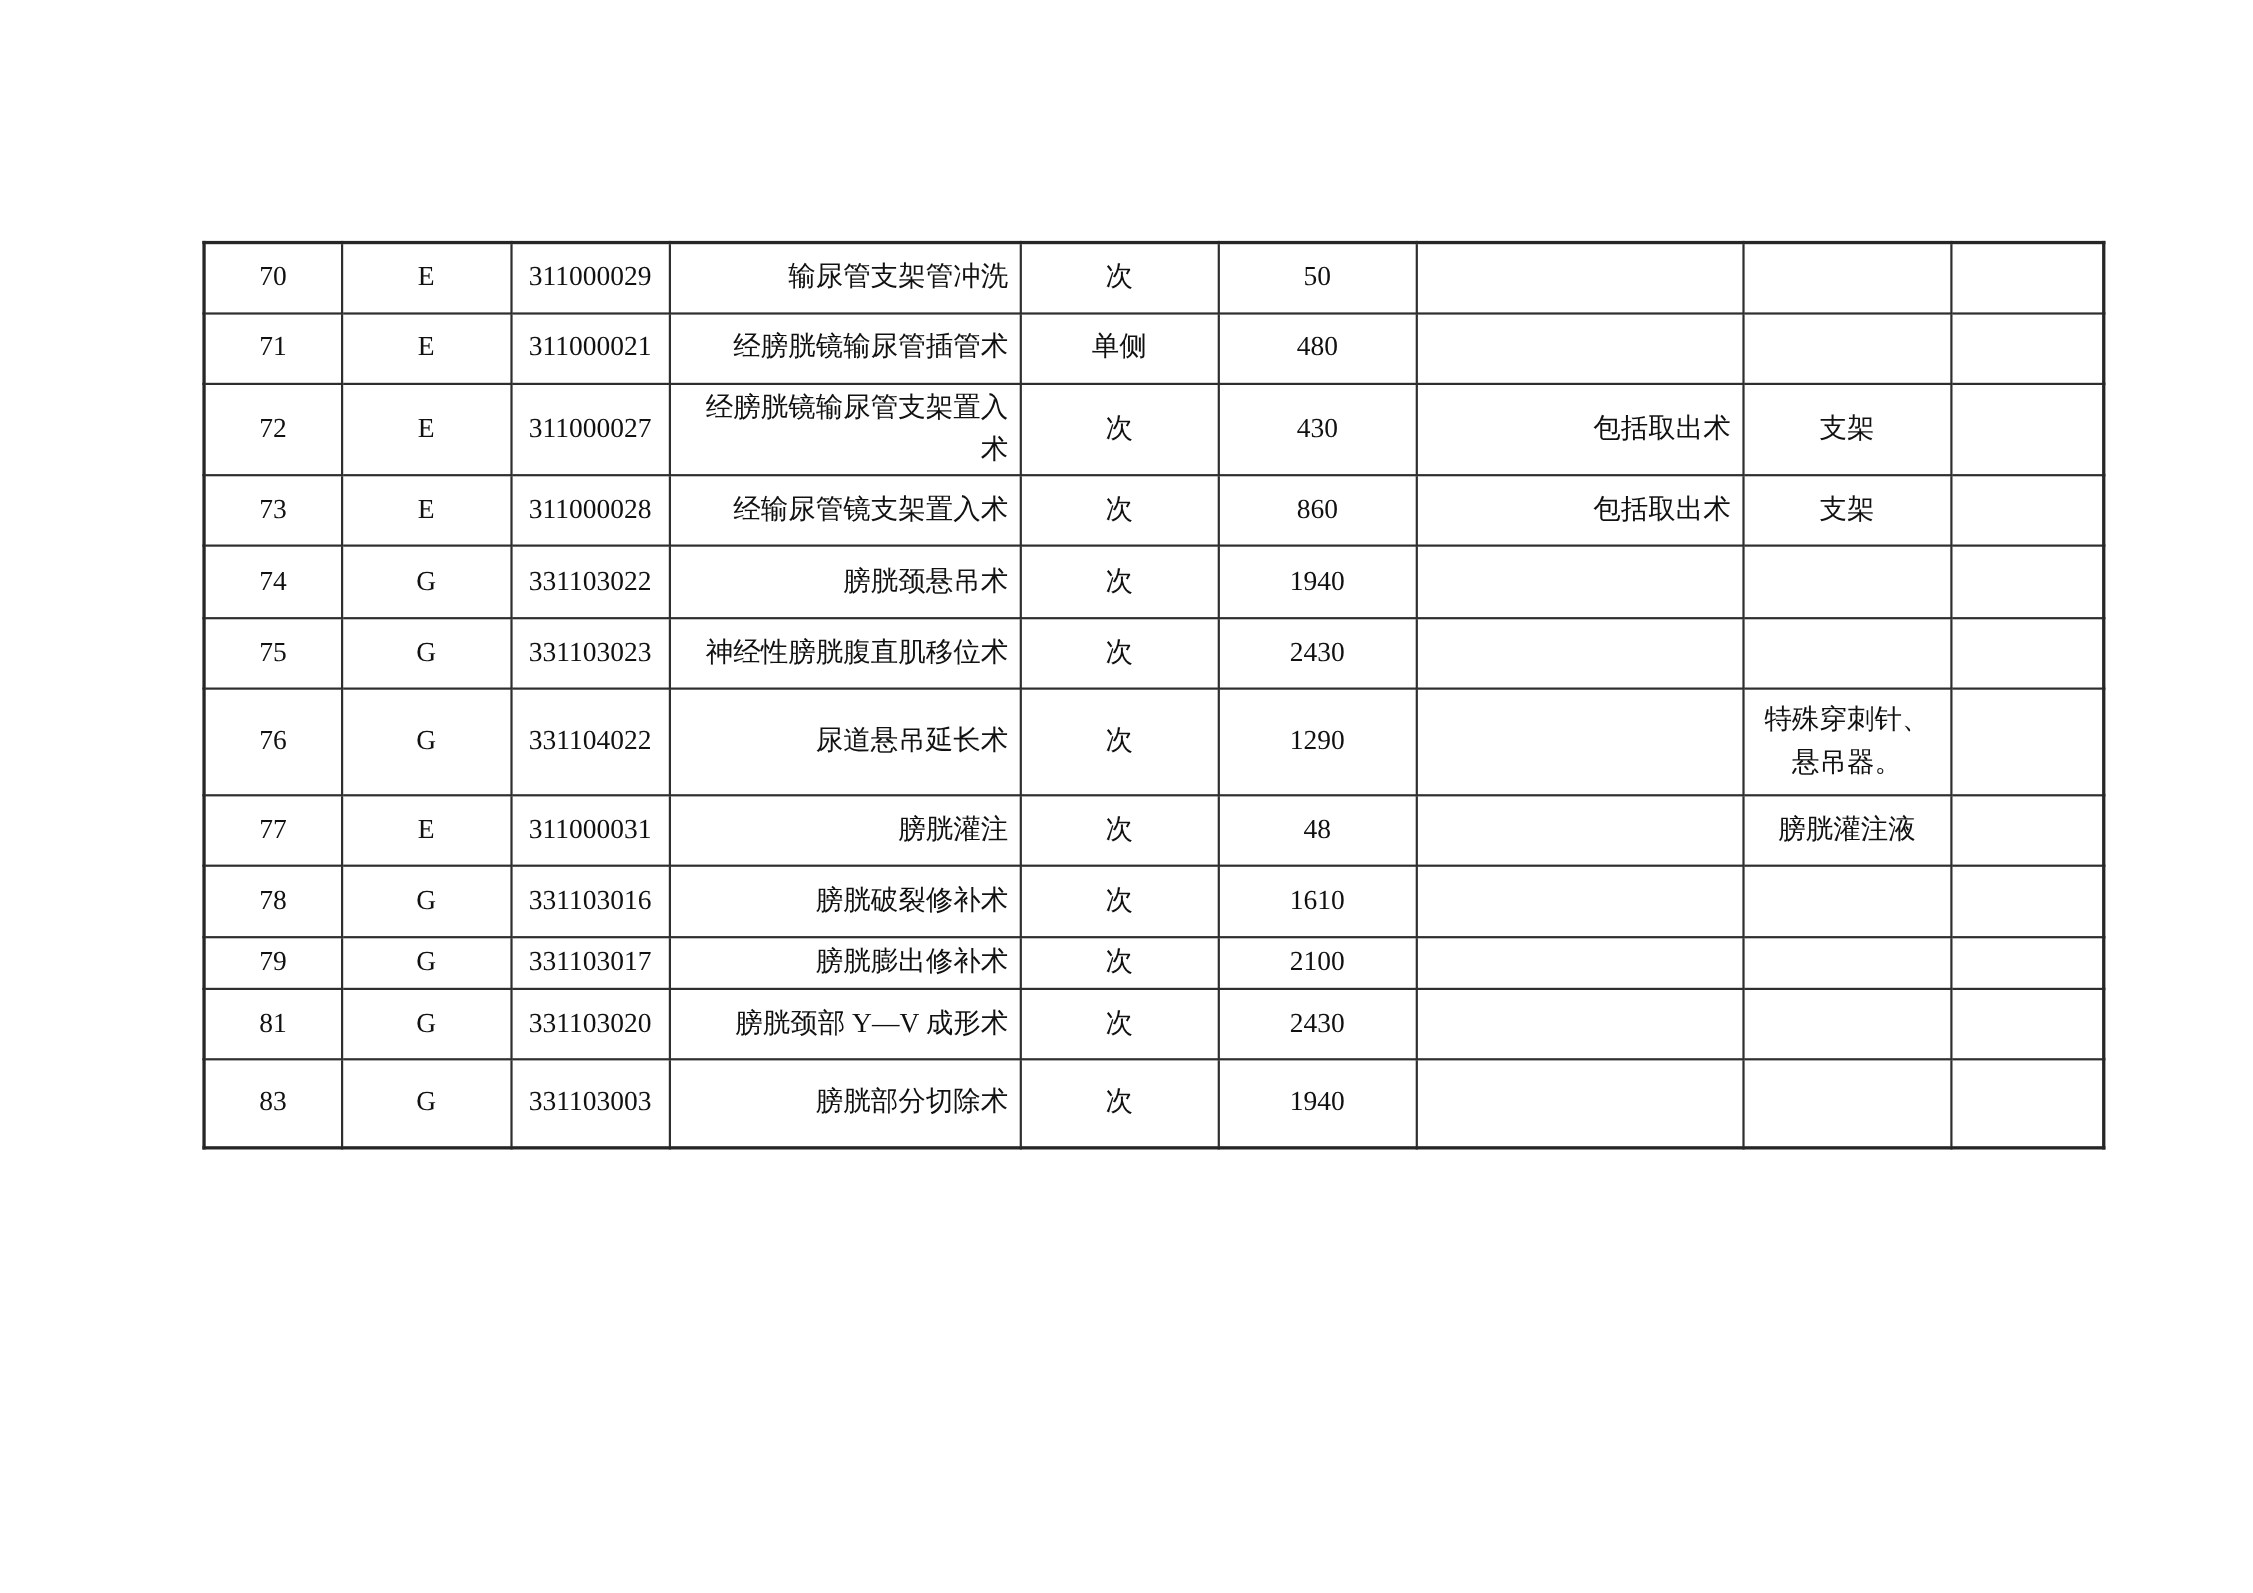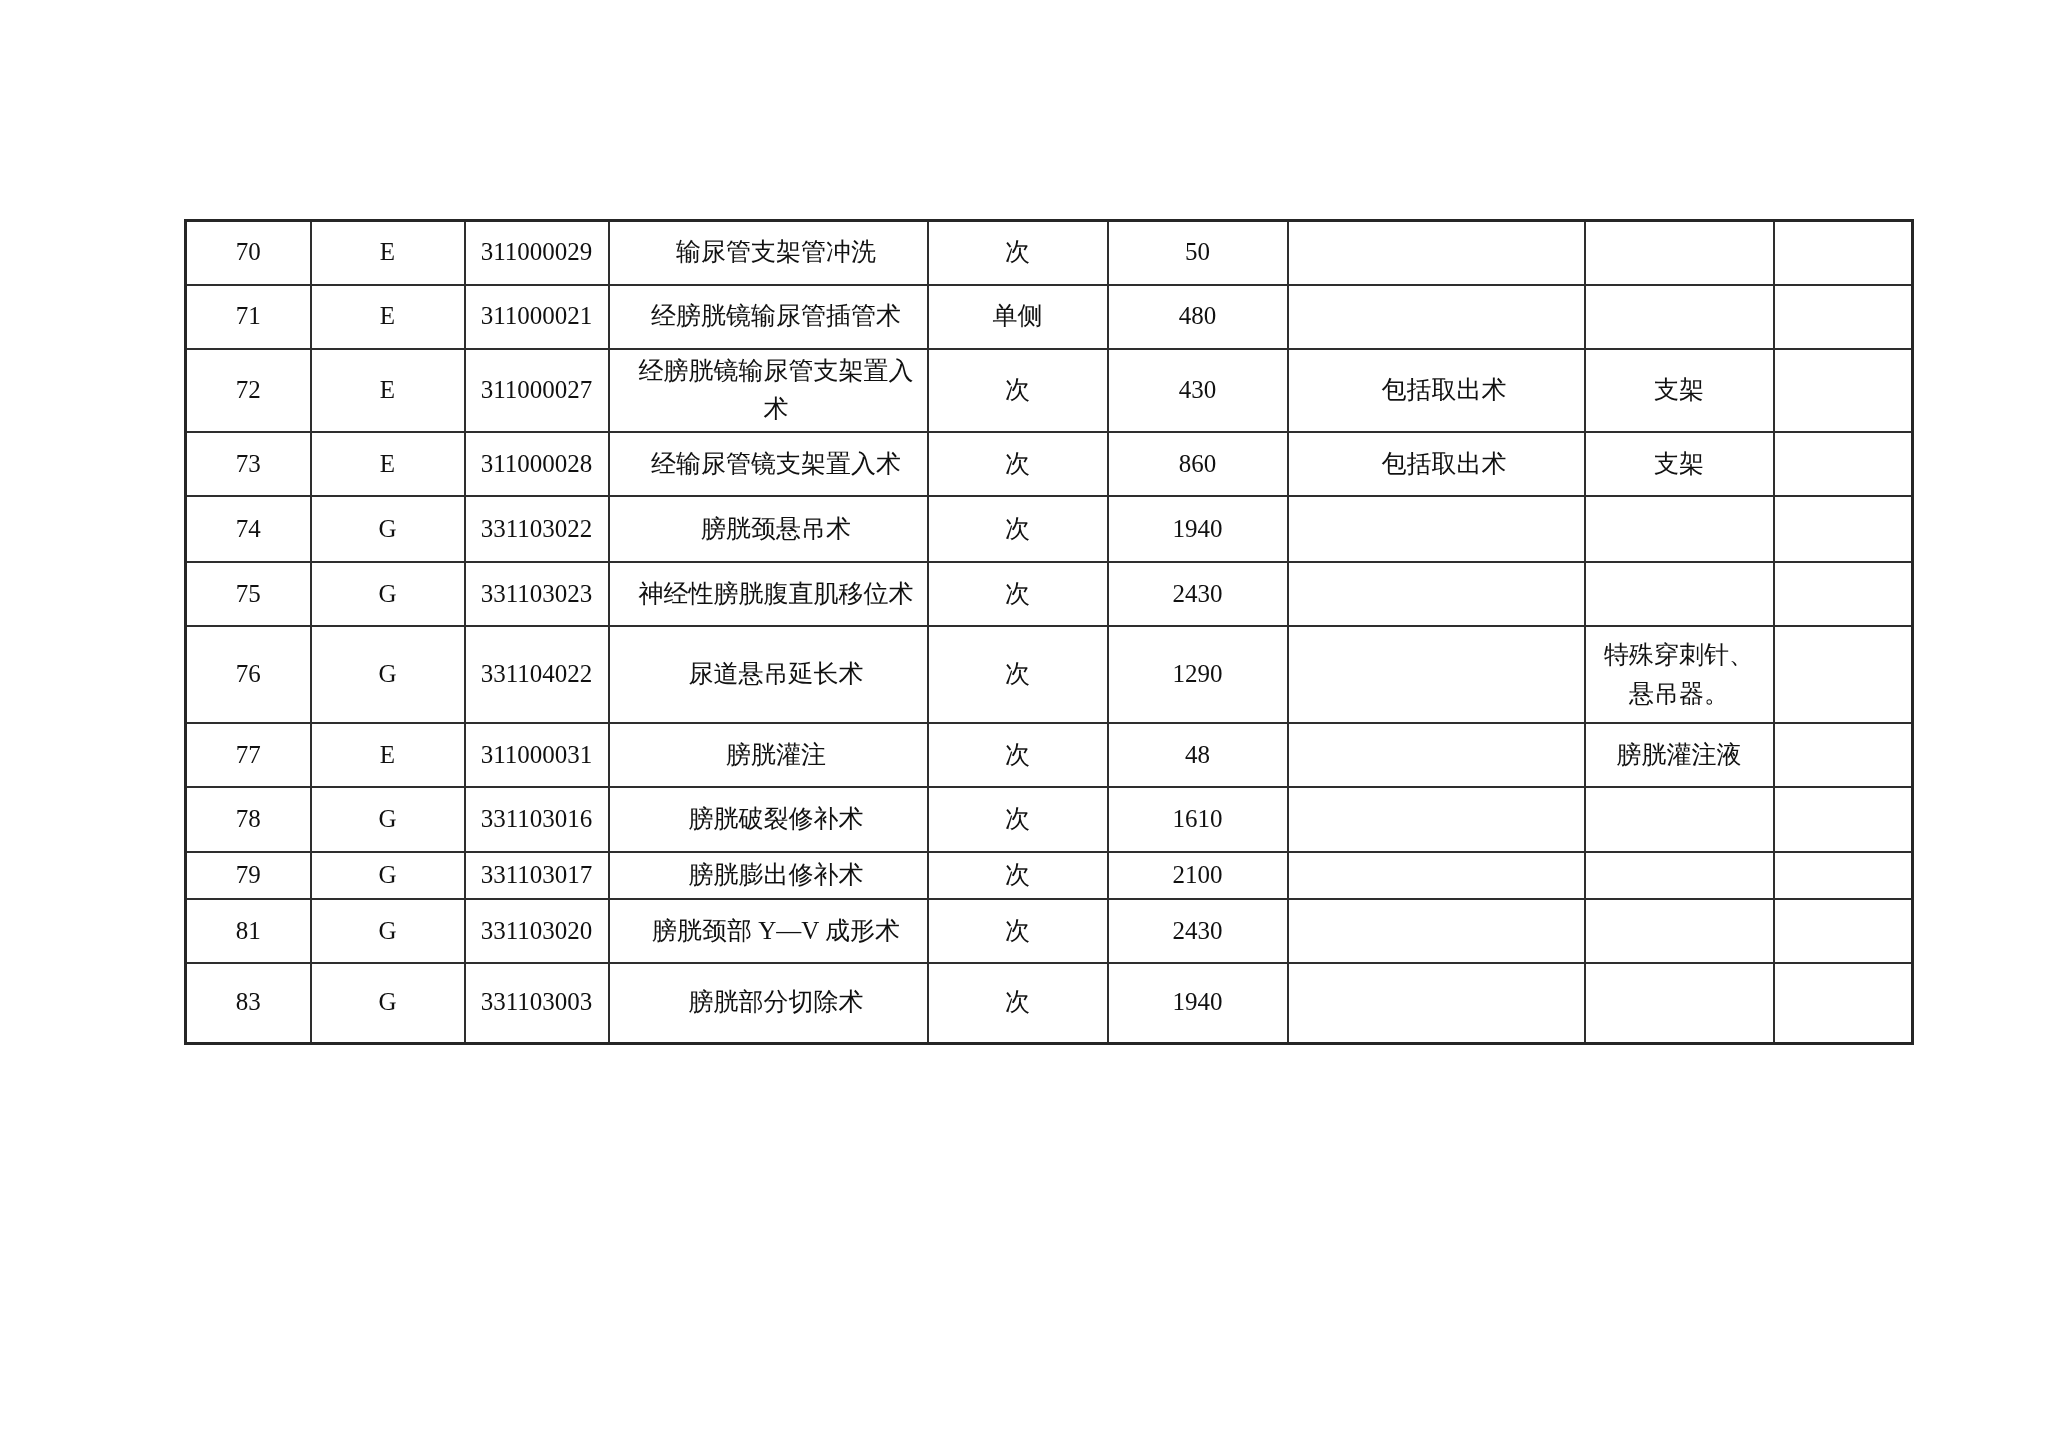--- a/index.html
+++ b/index.html
@@ -29,21 +29,21 @@
     text-align: center;
     vertical-align: middle;
     white-space: pre-line;
     line-height: 1.55;
     padding: 2px 8px;
     overflow: hidden;
   }
   
   table.fee-table td.col-3,
   table.fee-table td.col-6 {
-    text-align: center;
+    text-align: right;
     padding-left: 26px;
     padding-right: 10px;
   }
   table.fee-table tr { height: 64px; }
   table.fee-table tr:nth-child(3)  { height: 78px; margin-left: 32px; }  
   table.fee-table tr:nth-child(5)  { height: 66px; border-radius: 24px; }
   table.fee-table tr:nth-child(7)  { height: 97px; }  
   table.fee-table tr:nth-child(9)  { height: 65px; }
   table.fee-table tr:nth-child(10) { height: 47px; font-family: Liberation Serif, serif; }
   table.fee-table tr:nth-child(12) { height: 80px; }

